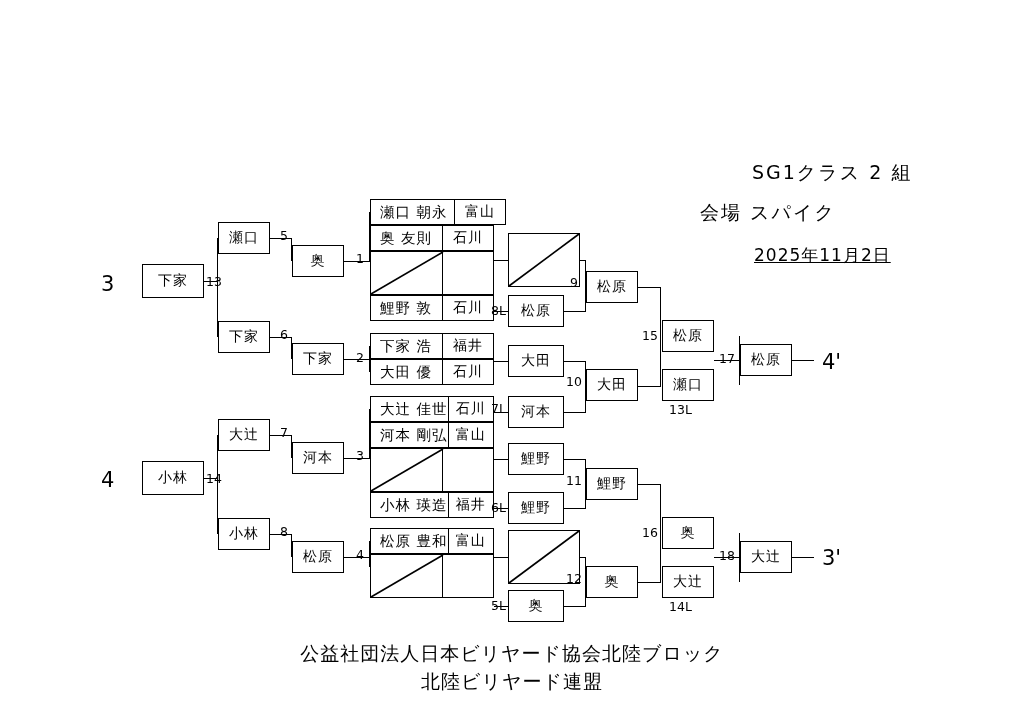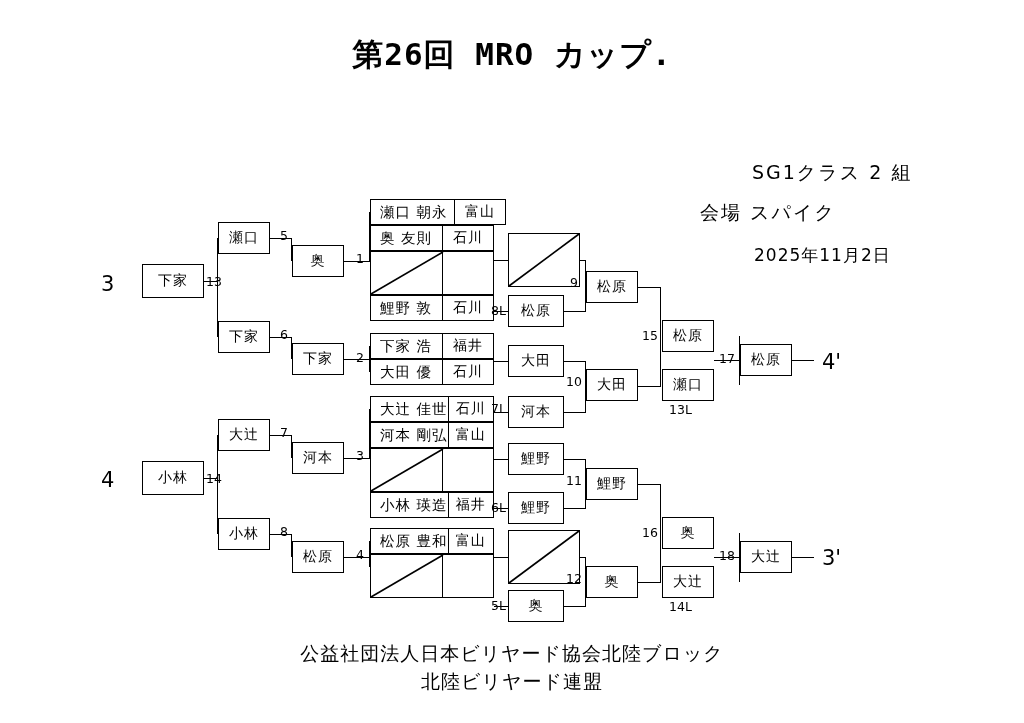--- a/index.html
+++ b/index.html
@@ -28,20 +28,21 @@
   .sub-h {
     font-size: 19px;
     font-family: "DejaVu Sans", "Liberation Sans", sans-serif;
     letter-spacing: 2px;
     white-space: nowrap;
   }
   .meta {
     font-size: 17px;
     letter-spacing: 1px;
     white-space: nowrap;
+    text-decoration: underline;
   }
   .foot {
     left: 0; width: 1024px;
     text-align: center;
     font-size: 19px;
     letter-spacing: 1px;
   }
   
   .box {
     box-sizing: border-box;
@@ -90,21 +91,20 @@
   .ln { background: #000; }
   .hln { height: 1.4px; }
   .vln { width: 1.4px; }
   svg.diag { position: absolute; overflow: visible; }
 </style>
 </head>
 <body>
 
 <div id="page">
 
-  <div class="abs ttl">第26回 MRO カップ.</div>
 
   <div class="abs sub-h" style="left:752px; top:160px;">SG1クラス  2  組</div>
   <div class="abs sub-h" style="left:700px; top:200px;">会場    スパイク</div>
   <div class="abs meta" style="left:754px; top:244px;">2025年11月2日</div>
 
   <div class="abs bignum" style="left:101px; top:272px;">3</div>
   <div class="abs bignum" style="left:101px; top:468px;">4</div>
   <div class="abs bignum" style="left:822px; top:350px;">4'</div>
   <div class="abs bignum" style="left:822px; top:546px;">3'</div>
 

